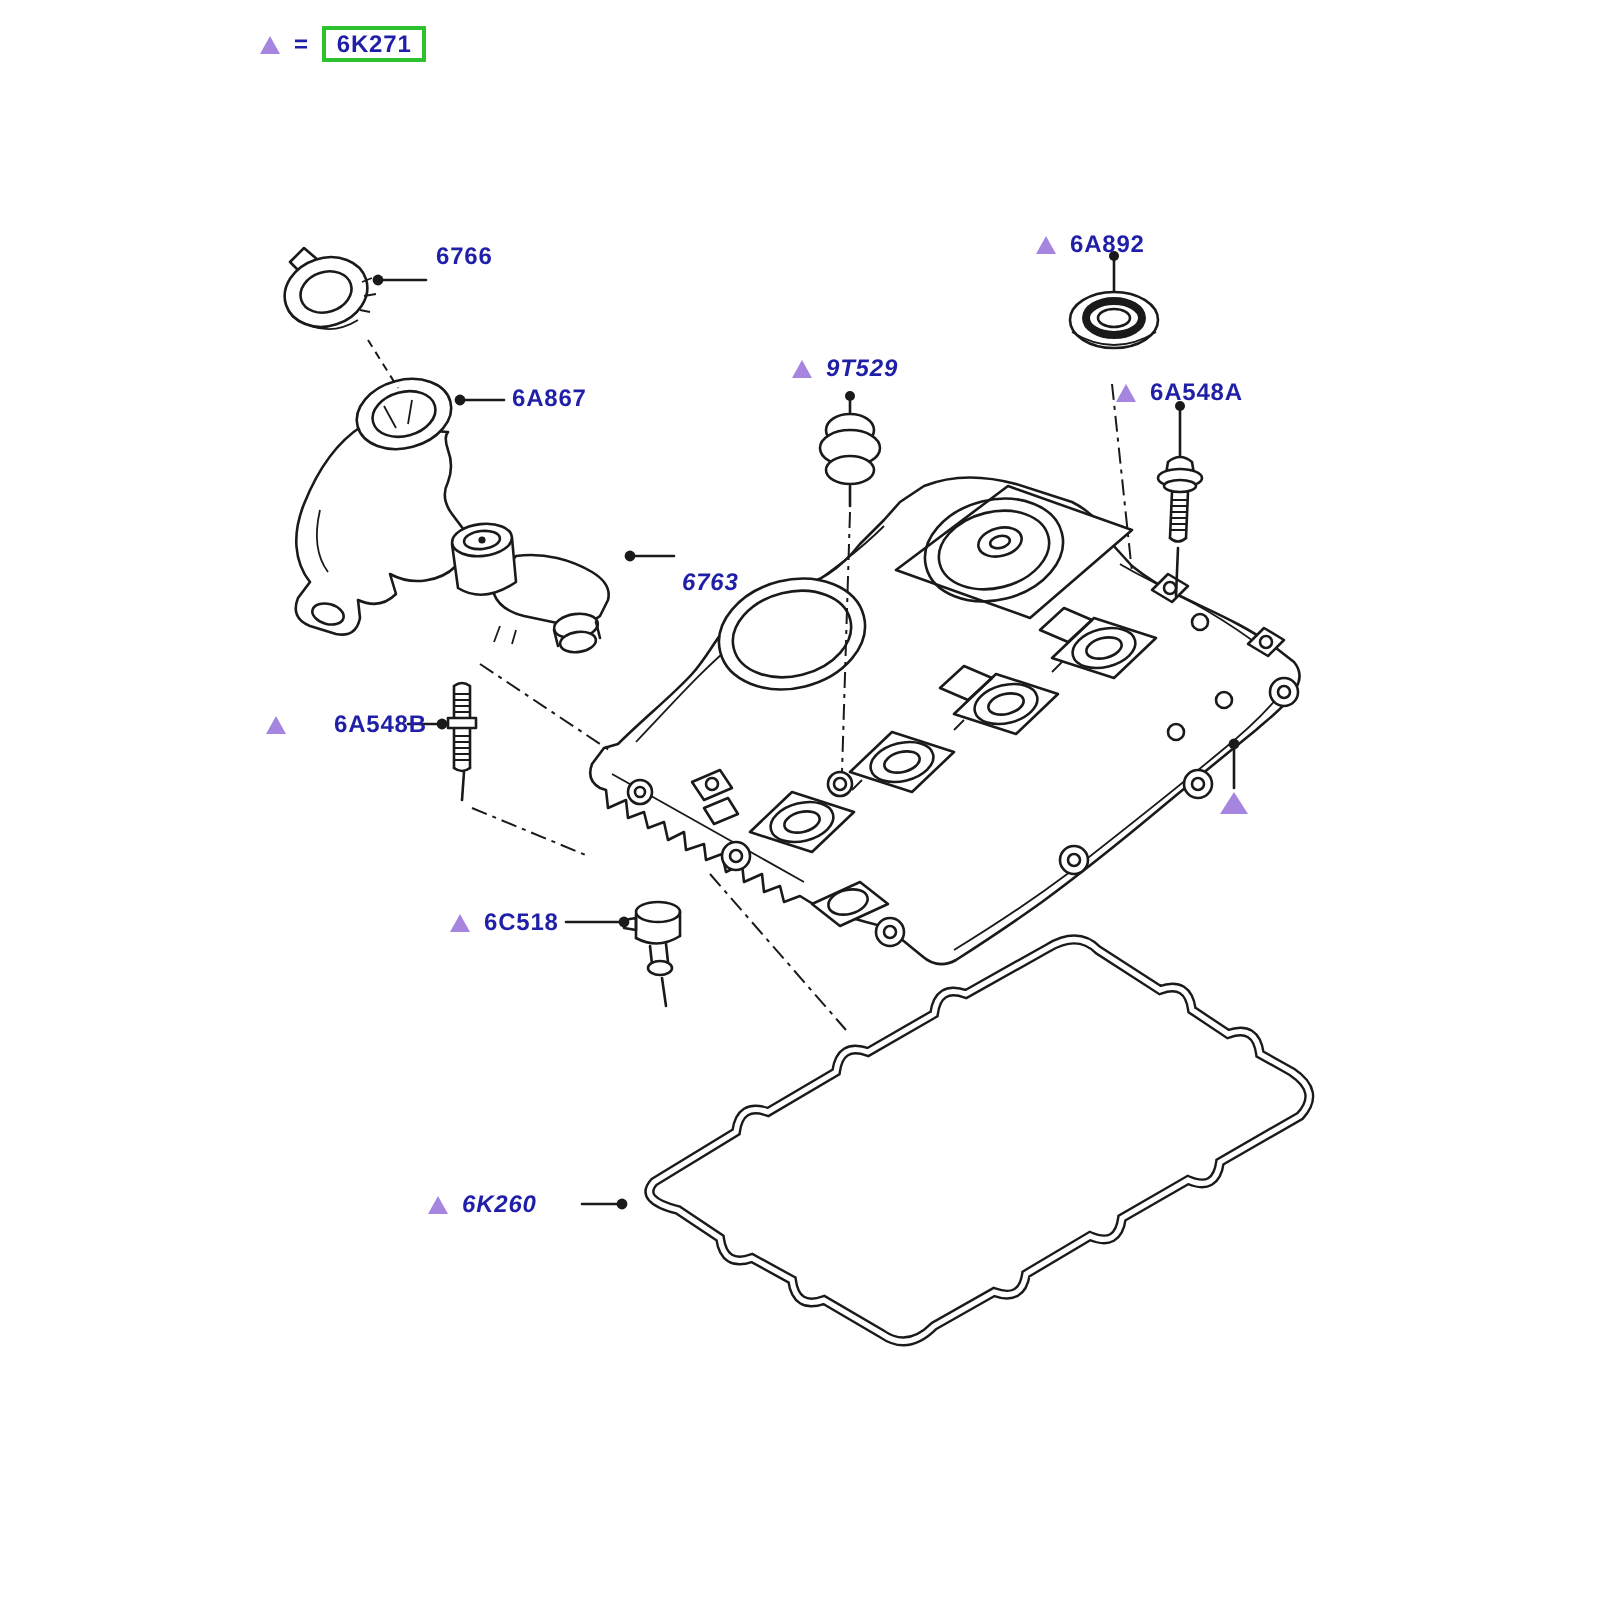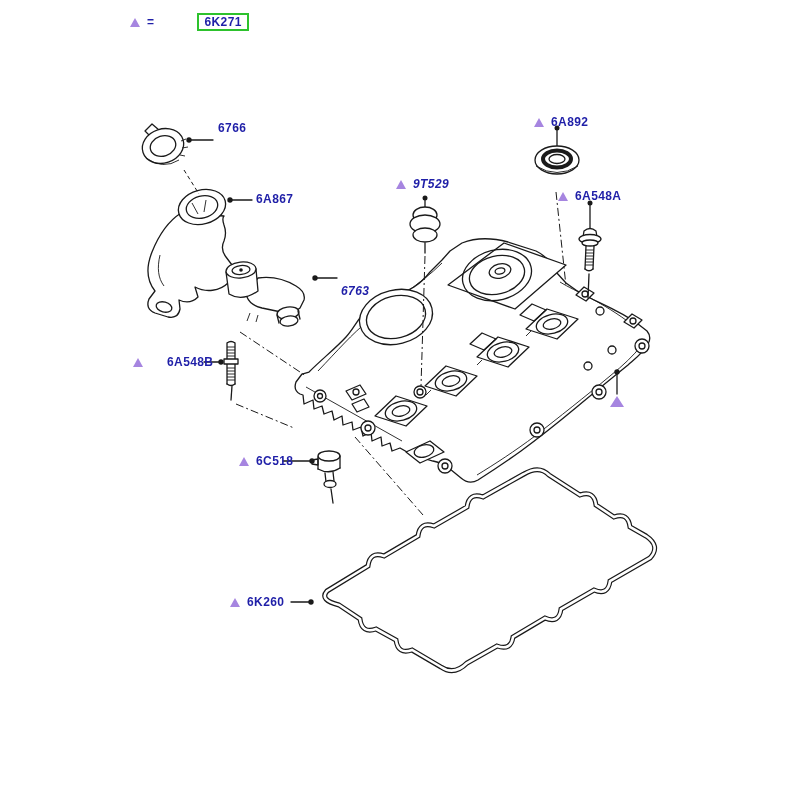--- a/index.html
+++ b/index.html
@@ -21,21 +21,20 @@
     white-space:nowrap;line-height:14px;
   }
   .tri{
     width:0;height:0;border-left:5px solid transparent;border-right:5px solid transparent;
     border-bottom:9px solid var(--triangle);display:inline-block;
   }
   .tri.big{border-left-width:7px;border-right-width:7px;border-bottom-width:11px;}
   .code-box{
     display:inline-block;border:2px solid var(--highlight);padding:0 5px;line-height:14px;
     color:var(--label);
-    margin-left:36px;
   }
   
   svg .ln{stroke:var(--line);stroke-width:1.3;fill:none;stroke-linejoin:round;stroke-linecap:round;}
   svg .fw{stroke:var(--line);stroke-width:1.3;fill:#fff;stroke-linejoin:round;}
   svg .thin{stroke:var(--line);stroke-width:0.9;fill:none;}
   svg .dashdot{stroke:var(--line);stroke-width:1;fill:none;stroke-dasharray:8 3 2 3;}
   svg .dashed{stroke:var(--line);stroke-width:1;fill:none;stroke-dasharray:4 3;}
   svg .dot{fill:var(--line);stroke:none;}
   svg .ring{stroke:var(--line);fill:none;}
 </style>
@@ -270,41 +269,41 @@
 
   <div class="part-label" style="left:341px;top:284px;font-style:italic;">
     <span>6763</span>
   </div>
 
   <div class="part-label" style="left:396px;top:177px;font-style:italic;">
     <span class="tri"></span>
     <span>9T529</span>
   </div>
 
-  <div class="part-label" style="left:534px;top:115px;">
+  <div class="part-label" style="left:518px;top:115px;">
     <span class="tri"></span>
     <span>6A892</span>
   </div>
 
   <div class="part-label" style="left:558px;top:189px;text-align:center;">
     <span class="tri"></span>
     <span>6A548A</span>
   </div>
 
   <div class="part-label" style="left:133px;top:355px;gap:24px;">
     <span class="tri"></span>
     <span>6A548B</span>
   </div>
 
-  <div class="part-label" style="left:239px;top:454px;align-items:center;">
+  <div class="part-label" style="left:225px;top:454px;align-items:center;">
     <span class="tri"></span>
     <span>6C518</span>
   </div>
 
-  <div class="part-label" style="left:230px;top:595px;">
+  <div class="part-label" style="left:214px;top:595px;font-style:italic;">
     <span class="tri"></span>
     <span>6K260</span>
   </div>
 
   <div class="part-label" style="left:610px;top:396px;">
     <span class="tri big"></span>
   </div>
 
 </div>
 

